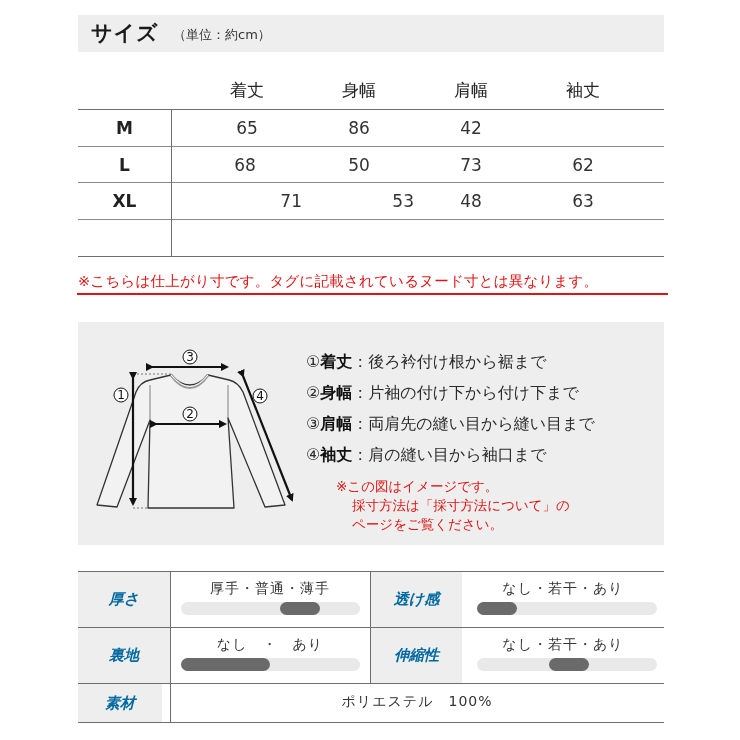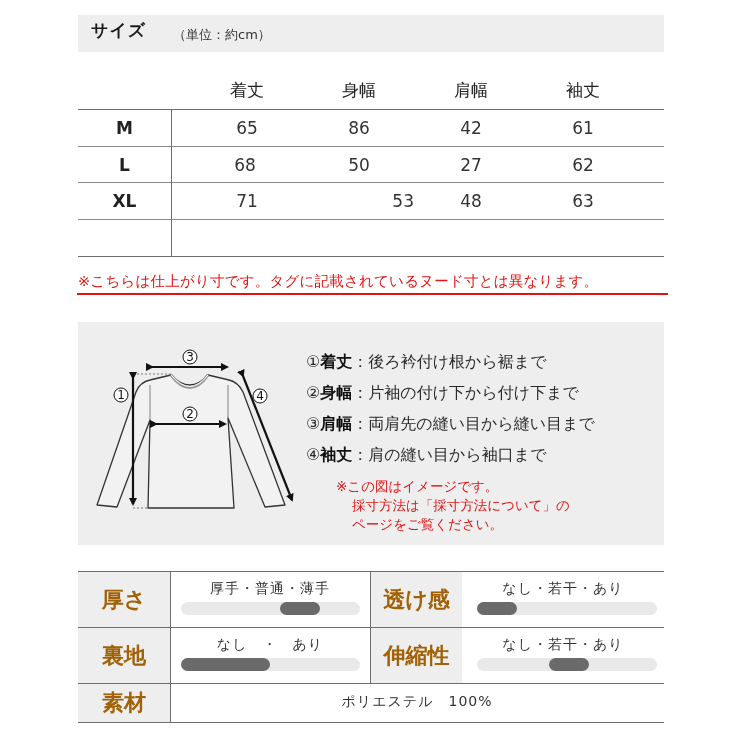--- a/index.html
+++ b/index.html
@@ -2,21 +2,21 @@
 <html><head>
 <meta charset="utf-8">
 <style>
   html, body { margin:0; padding:0; background:#ffffff; }
   body { width:740px; height:740px; position:relative; overflow:hidden;
          font-family:"DejaVu Sans", "Liberation Sans", sans-serif; color:#222; }
   .abs { position:absolute; }
 
   
   .hdr { left:78px; top:15px; width:586px; height:37px; background:#eeeeee; }
-  .hdr-title { position:absolute; left:13px; top:4px; font-size:17px; font-weight:bold; color:#1a1a1a; letter-spacing:1px; }
+  .hdr-title { position:absolute; left:13px; top:4px; font-size:21px; font-weight:bold; color:#1a1a1a; letter-spacing:1px; }
   .hdr-unit { position:absolute; left:95px; top:11px; font-size:13px; color:#333; }
 
   
   .st { left:78px; top:70px; width:586px; }
   .st-head { position:absolute; left:0; top:0; width:586px; height:39px; }
   .st-col { position:absolute; text-align:center; width:110px; font-size:17px; color:#222; }
   .st-line { position:absolute; left:0; width:586px; height:1px; background:#6e6e6e; }
   .st-vline { position:absolute; left:93px; top:39px; width:1px; height:147px; background:#6e6e6e; }
   .st-row { position:absolute; left:0; width:586px; height:36px; }
   .st-size { position:absolute; left:0; width:93px; text-align:center; font-weight:bold; font-size:17px; top:8px; color:#222; }
@@ -28,21 +28,21 @@
 
   
   .panel { left:78px; top:322px; width:586px; height:223px; background:#eeeeee; }
   .legend { position:absolute; left:228px; font-size:16px; color:#2a2a2a; white-space:nowrap; }
   .legend b { color:#111; }
   .imgnote { position:absolute; left:262px; font-size:13.5px; color:#e01414; line-height:19px; white-space:nowrap; }
 
   
   .at { left:78px; top:571px; width:586px; height:152px; }
   .at-line { position:absolute; left:0; width:586px; height:1px; background:#6e6e6e; }
-  .at-label { position:absolute; background:#eeeeee; text-align:center; font-weight:bold; font-size:22px; color:#a16207; }
+  .at-label { position:absolute; background:#eeeeee; text-align:center; font-weight:bold; font-size:15px; color:#0369a1;font-style:italic; }
   .at-vline { position:absolute; width:1px; background:#6e6e6e; }
   .at-opts { position:absolute; text-align:center; font-size:14px; color:#333; white-space:nowrap; letter-spacing:1px; }
   .track { position:absolute; height:13px; border-radius:7px; background:#e9e9e9; }
   .knob { position:absolute; top:0; height:13px; border-radius:7px; background:#6a6a6a; }
   .material { position:absolute; left:92px; top:122px; width:494px; text-align:center; font-size:14px; color:#333; letter-spacing:1px; }
 </style>
 </head>
 <body>
 
 <div class="abs hdr">
@@ -62,32 +62,31 @@
   <div class="st-line" style="top:112px;background:#8a8a8a;"></div>
   <div class="st-line" style="top:149px;background:#8a8a8a;"></div>
   <div class="st-line" style="top:186px;"></div>
   <div class="st-vline"></div>
 
   <div class="st-row" style="top:40px;">
     <span class="st-size">M</span>
     <span class="st-cell" style="left:114px;">65</span>
     <span class="st-cell" style="left:226px;">86</span>
     <span class="st-cell" style="left:338px;">42</span>
-    <span class="st-cell" style="left:450px;">61</span>
   </div>
   <div class="st-row" style="top:77px;">
     <span class="st-size">L</span>
     <span class="st-cell" style="left:112px;">68</span>
     <span class="st-cell" style="left:226px;">50</span>
-    <span class="st-cell" style="left:338px;">27</span>
+    <span class="st-cell" style="left:338px;">73</span>
     <span class="st-cell" style="left:450px;">62</span>
   </div>
   <div class="st-row" style="top:113px;">
     <span class="st-size">XL</span>
-    <span class="st-cell" style="left:114px;">71</span>
+    <span class="st-cell" style="left:114px;text-align:right;">71</span>
     <span class="st-cell" style="left:226px;text-align:right;">53</span>
     <span class="st-cell" style="left:338px;">48</span>
     <span class="st-cell" style="left:450px;">63</span>
   </div>
   <div class="st-row" style="top:150px;"></div>
 </div>
 
 <div class="abs note">※こちらは仕上がり寸です。タグに記載されているヌード寸とは異なります。</div>
 <div class="abs note-line"></div>
 
@@ -171,15 +170,15 @@
   <div class="at-opts" style="left:92px;top:65px;width:200px;">なし　・　あり</div>
   <div class="track" style="left:103px;top:87px;width:179px;">
     <div class="knob" style="left:0;width:89px;"></div>
   </div>
   <div class="at-label" style="left:293px;top:57px;width:91px;height:55px;line-height:55px;">伸縮性</div>
   <div class="at-opts" style="left:385px;top:65px;width:200px;">なし・若干・あり</div>
   <div class="track" style="left:399px;top:87px;width:180px;">
     <div class="knob" style="left:72px;width:40px;"></div>
   </div>
 
-  <div class="at-label" style="left:0;top:113px;width:92px;height:38px;line-height:38px;">素材</div>
+  <div class="at-label" style="left:0;top:113px;width:84px;height:38px;line-height:38px;">素材</div>
   <div class="material">ポリエステル　100%</div>
 </div>
 
 </body></html>

